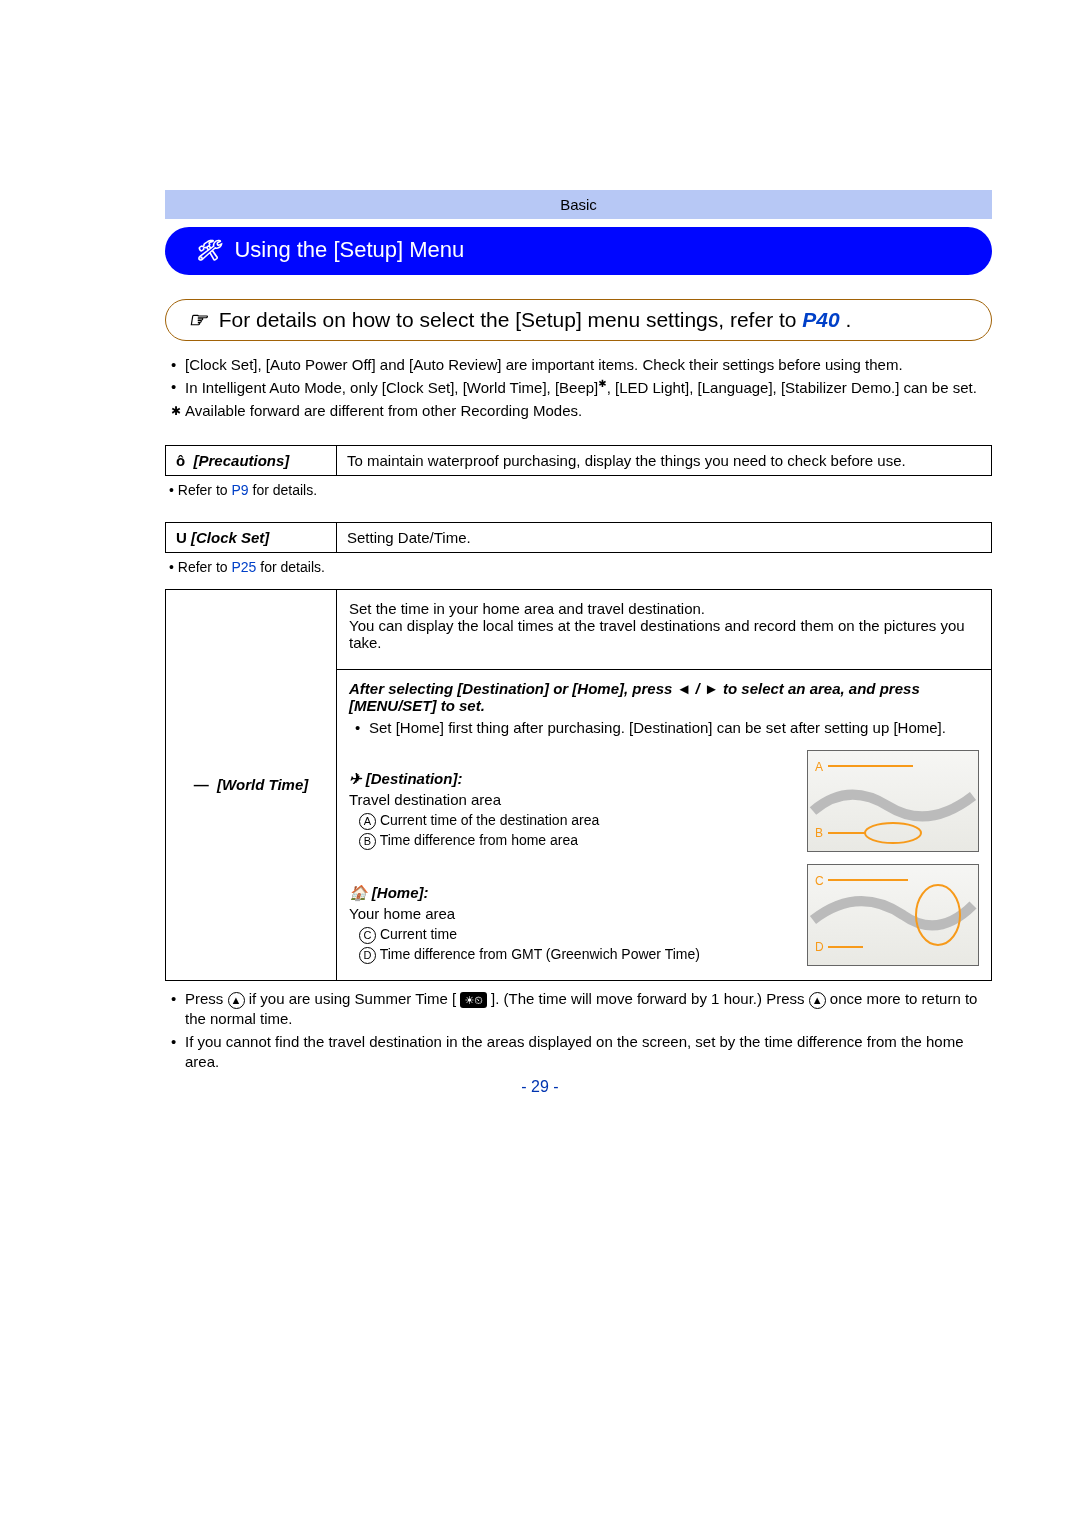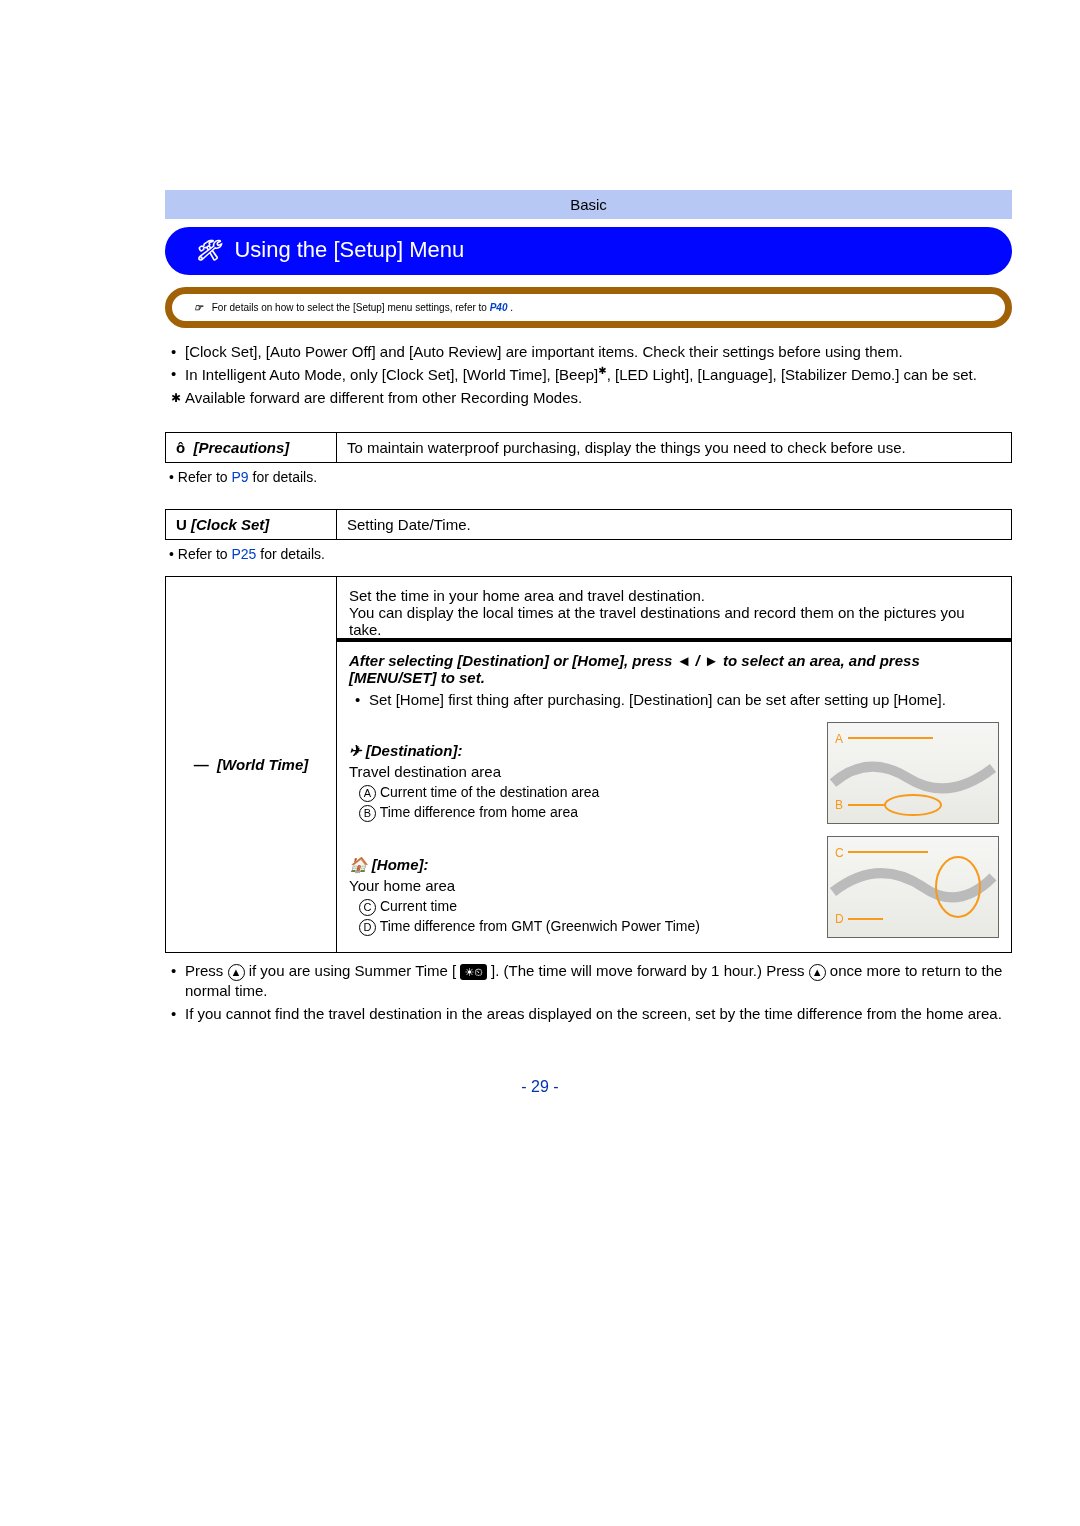--- a/index.html
+++ b/index.html
@@ -8,21 +8,21 @@
     background: #fff;
     font-family: Arial, Helvetica, sans-serif;
     font-size: 15px;
     color: #000;
   }
   .page {
     width: 1080px;
     height: 1526px;
     position: relative;
     box-sizing: border-box;
-    padding: 190px 68px 0 165px;
+    padding: 190px 88px 0 165px;
   }
   .basic-band {
     background: #b7c8f5;
     text-align: center;
     font-size: 15px;
     padding: 6px 0 6px 0;
     color: #000;
   }
   .title-band {
     background: #0006ff;
@@ -35,25 +35,25 @@
     align-items: center;
     gap: 14px;
   }
   .title-band .glyph {
     display:inline-block;
     font-size:20px;
     font-style: italic;
     font-weight: bold;
   }
   .refer-box {
-    border: 7px solid #a16207;
+    border: 1px solid #a16207;
     border-radius: 22px;
-    margin-top: 12px;
+    margin-top: 24px;
     padding: 8px 22px;
-    font-size: 10px;
+    font-size: 21px;
   }
   .refer-box .hand {
     font-weight: bold;
     margin-right: 6px;
     font-style: italic;
   }
   .link { color: #0040c8; }
   .bold-it { font-weight: bold; font-style: italic; }
   ul.bullets {
     list-style: none;
@@ -110,22 +110,22 @@
   }
   .big-table td.left {
     width: 150px;
     vertical-align: middle;
     text-align: center;
     padding: 8px 10px;
     white-space: nowrap;
   }
   .big-cell-inner { padding: 10px 12px 14px 12px; }
   .inner-divider {
-    border-top: 4px solid #000000;
-    margin: 0 -12px 0 -12px;
+    border-top: 1px solid #000000;
+    margin: 18px -12px 0 -12px;
     padding: 10px 12px 0 12px;
   }
   .step-bold { font-weight: bold; font-style: italic; margin-bottom: 4px;}
   .option-row {
     display: flex;
     align-items: flex-end;
     gap: 14px;
     margin-top: 12px;
   }
   .option-text { flex: 1; }

